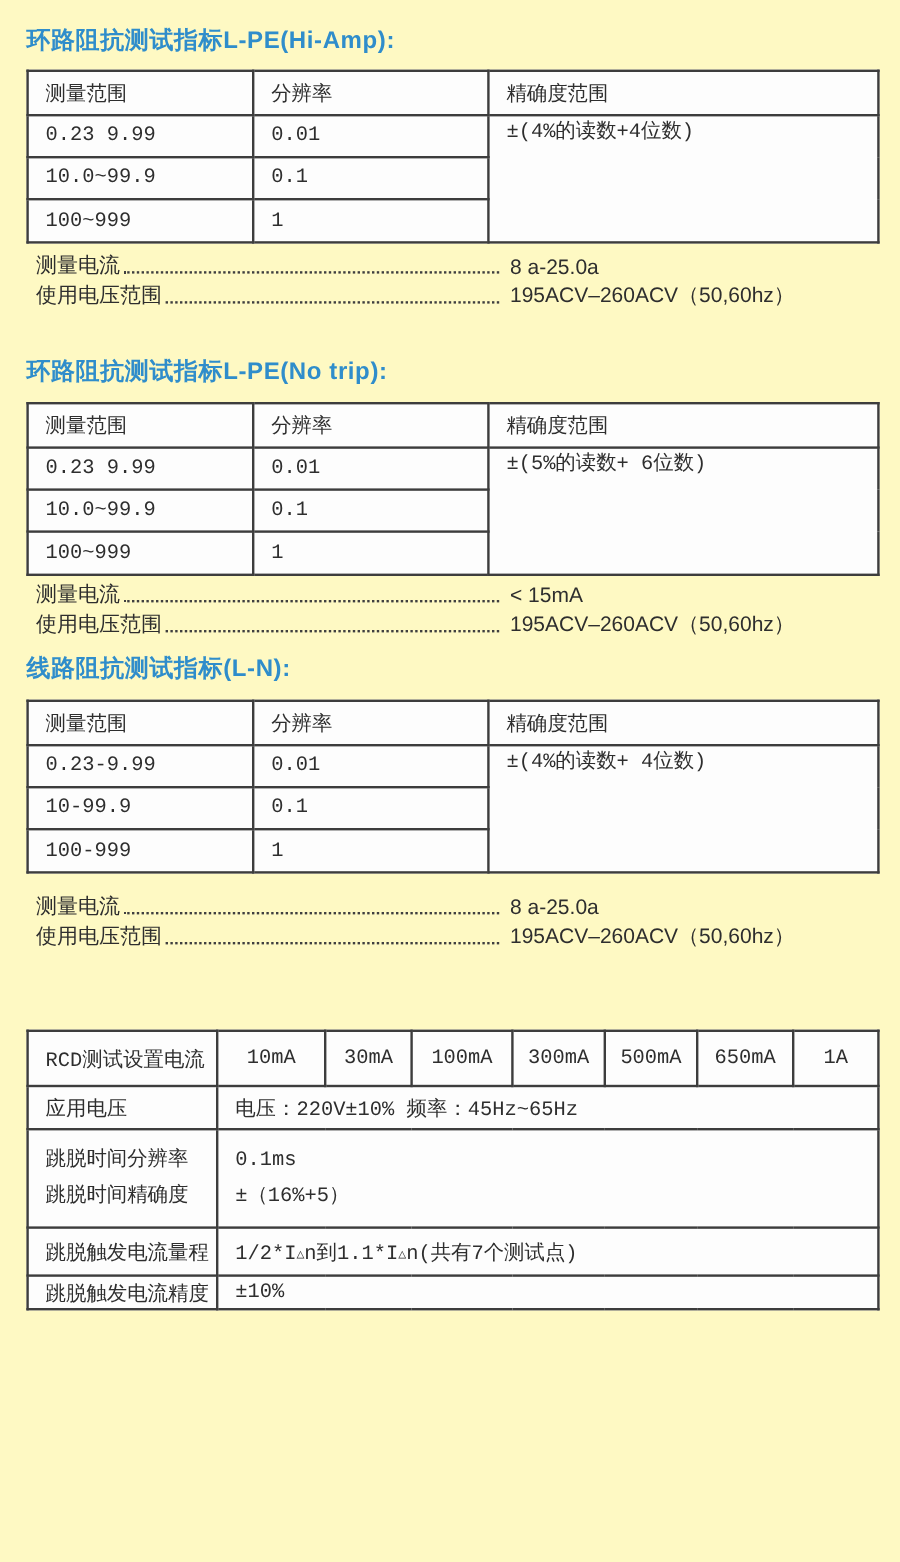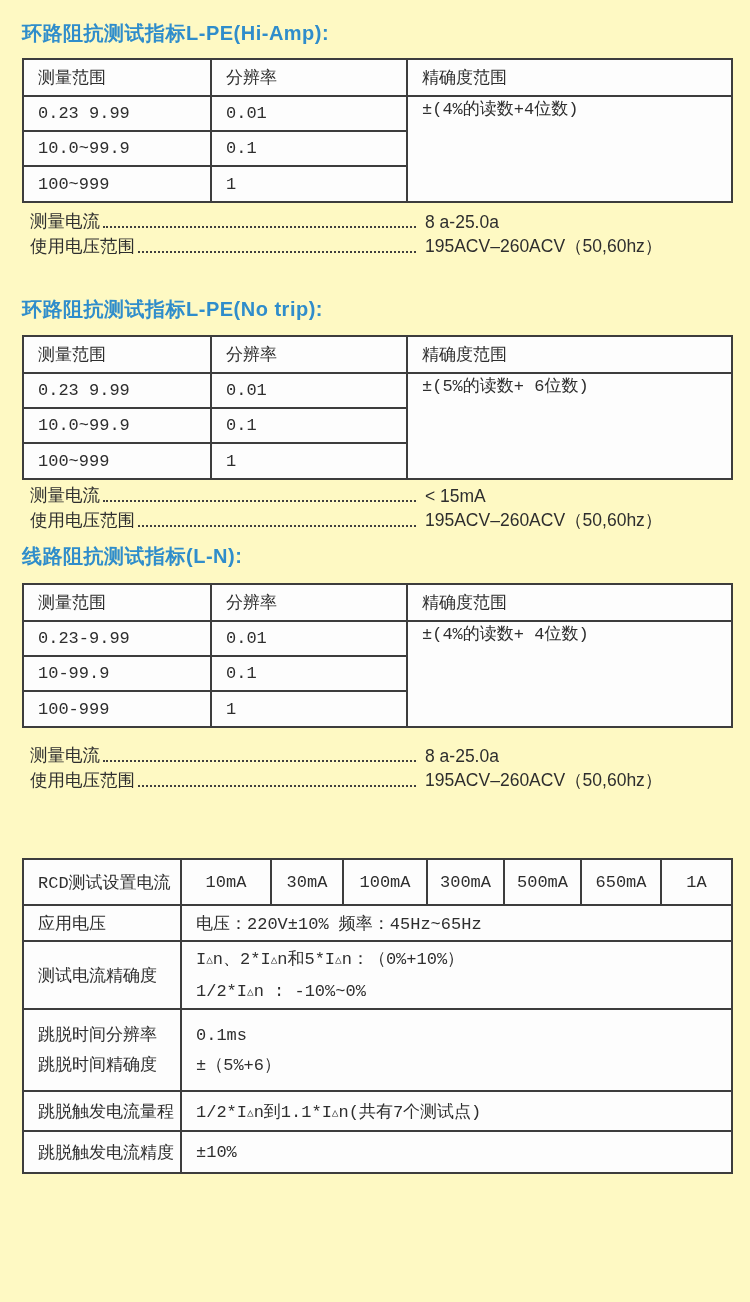--- a/index.html
+++ b/index.html
@@ -46,21 +46,21 @@
   .r-acc td.multi { padding-top:2px; }
   .r-trip { height:136px; }
   .r-trip td { vertical-align:top; }
   .r-trip td.lbl { padding-top:10px; line-height:36px; }
   .r-trip td.multi { padding-top:5px; }
   .r-resacc { height:82px; }
   .multi div { line-height:31px; }
   .r-resacc .multi div { line-height:30px; }
   .r-resacc td.multi { padding-top:2px; }
   .r-range { height:40px; }
-  .r-prec { height:42px;padding-left:46px; }
+  .r-prec { height:28px;padding-left:46px; }
 
   .tri { font-size:11px; vertical-align:1px; }
 </style>
 </head>
 <body>
 
 <div class="page">
 
   <h2 class="sec-heading h1">环路阻抗测试指标L-PE(Hi-Amp):</h2>
 
@@ -223,35 +223,28 @@
       <td class="cur">100mA</td>
       <td class="cur">300mA</td>
       <td class="cur">500mA</td>
       <td class="cur">650mA</td>
       <td class="cur">1A</td>
     </tr>
     <tr class="r-volt">
       <td>应用电压</td>
       <td colspan="7">电压：220V±10% 频率：45Hz~65Hz</td>
     </tr>
-    <tr class="r-acc">
-      <td>测试电流精确度</td>
-      <td colspan="7" class="multi">
-        <div>I<span class="tri">△</span>n、2*I<span class="tri">△</span>n和5*I<span class="tri">△</span>n：（0%+10%）</div>
-        <div>1/2*I<span class="tri">△</span>n : -10%~0%</div>
-      </td>
-    </tr>
     <tr class="r-resacc">
       <td class="multi">
         <div>跳脱时间分辨率</div>
         <div>跳脱时间精确度</div>
       </td>
       <td colspan="7" class="multi">
         <div>0.1ms</div>
-        <div>±（5%+6）</div>
+        <div>±（16%+5）</div>
       </td>
     </tr>
     <tr class="r-range">
       <td>跳脱触发电流量程</td>
       <td colspan="7">1/2*I<span class="tri">△</span>n到1.1*I<span class="tri">△</span>n(共有7个测试点)</td>
     </tr>
     <tr class="r-prec">
       <td>跳脱触发电流精度</td>
       <td colspan="7">±10%</td>
     </tr>

